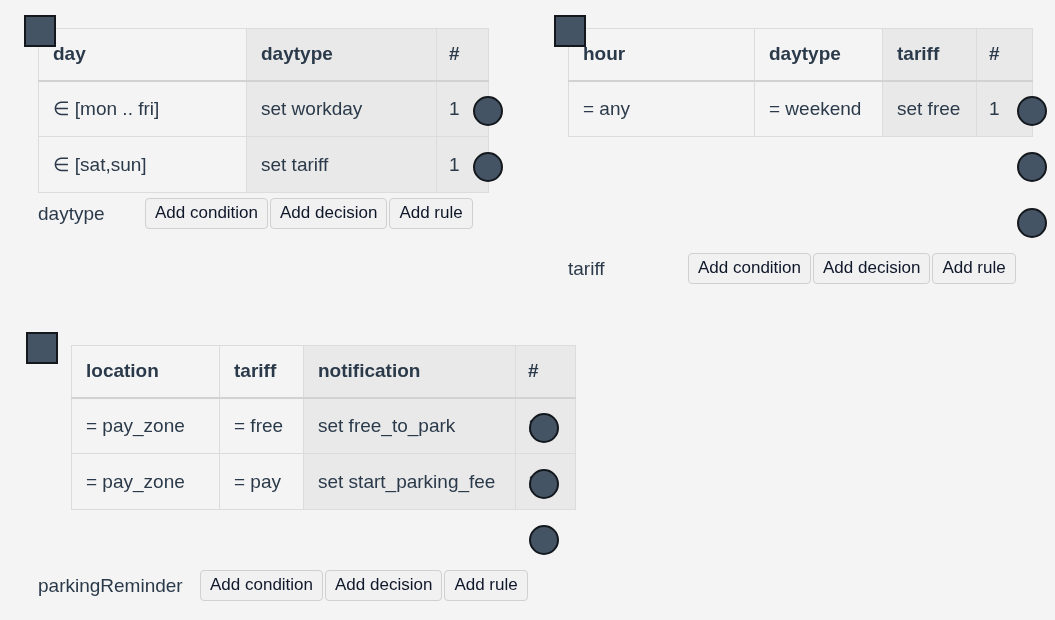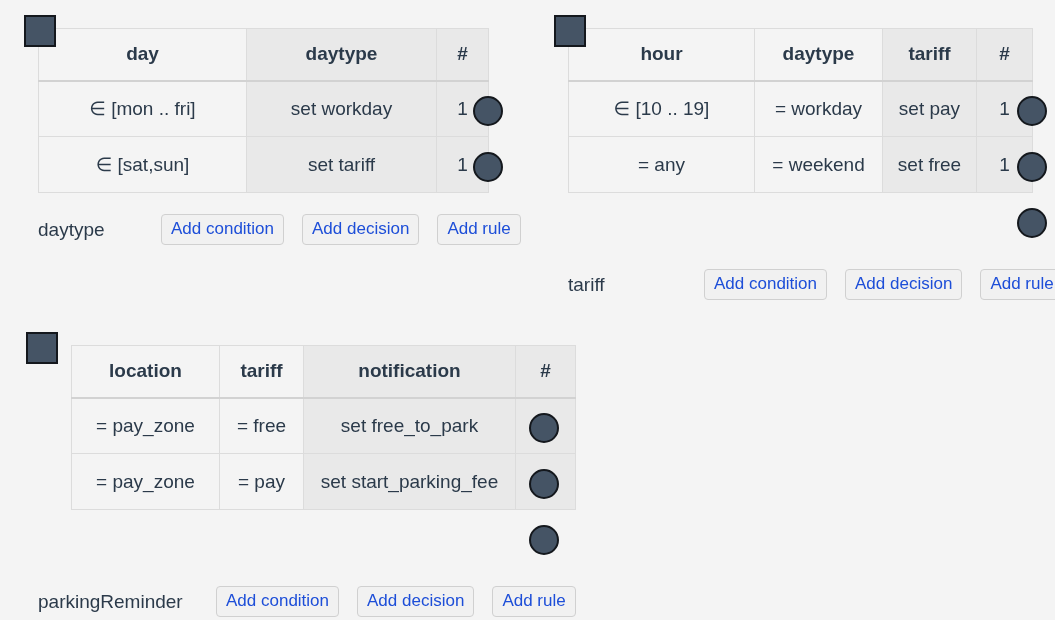--- a/index.html
+++ b/index.html
@@ -37,21 +37,21 @@
     border-collapse: collapse;
     border-spacing: 0;
     background: #f4f4f4;
     table-layout: fixed;
   }
 
   .dt-table th,
   .dt-table td {
     border: 1px solid #dcdcdc;
     padding: 0 14px;
-    text-align: center;
+    text-align: left;
     vertical-align: middle;
     font-size: 19px;
     font-weight: normal;
     color: #2b3a4a;
     background: #f4f4f4;
     white-space: nowrap;
     box-sizing: border-box;
   }
 
   .dt-table th {
@@ -105,26 +105,26 @@
   }
 
   .dt-buttons {
     display: flex;
     align-items: center;
   }
 
   .dt-btn {
     font-family: "Liberation Sans", sans-serif;
     font-size: 17px;
-    color: #1d4ed8;
+    color: #0f172a;
     background: #f1f1f1;
     border: 1px solid #d0d0d0;
     border-radius: 4px;
     padding: 4px 9px 5px 9px;
-    margin: 16px;
+    margin: 0;
     line-height: 20px;
     cursor: pointer;
     white-space: nowrap;
   }
 
   .dt-btn + .dt-btn {
     margin-left: 2px;
     text-align: center;
   }
 </style>
@@ -189,26 +189,20 @@
     <thead>
       <tr>
         <th>hour</th>
         <th>daytype</th>
         <th class="out">tariff</th>
         <th class="out hash">#</th>
       </tr>
     </thead>
     <tbody>
       <tr>
-        <td>∈ [10 .. 19]</td>
-        <td>= workday</td>
-        <td class="out">set pay</td>
-        <td class="out hash">1</td>
-      </tr>
-      <tr>
         <td>= any</td>
         <td>= weekend</td>
         <td class="out">set free</td>
         <td class="out hash">1</td>
       </tr>
     </tbody>
   </table>
 
   <div class="dt-dot" style="left:449px; top:68px;"></div>
   <div class="dt-dot" style="left:449px; top:124px;"></div>

